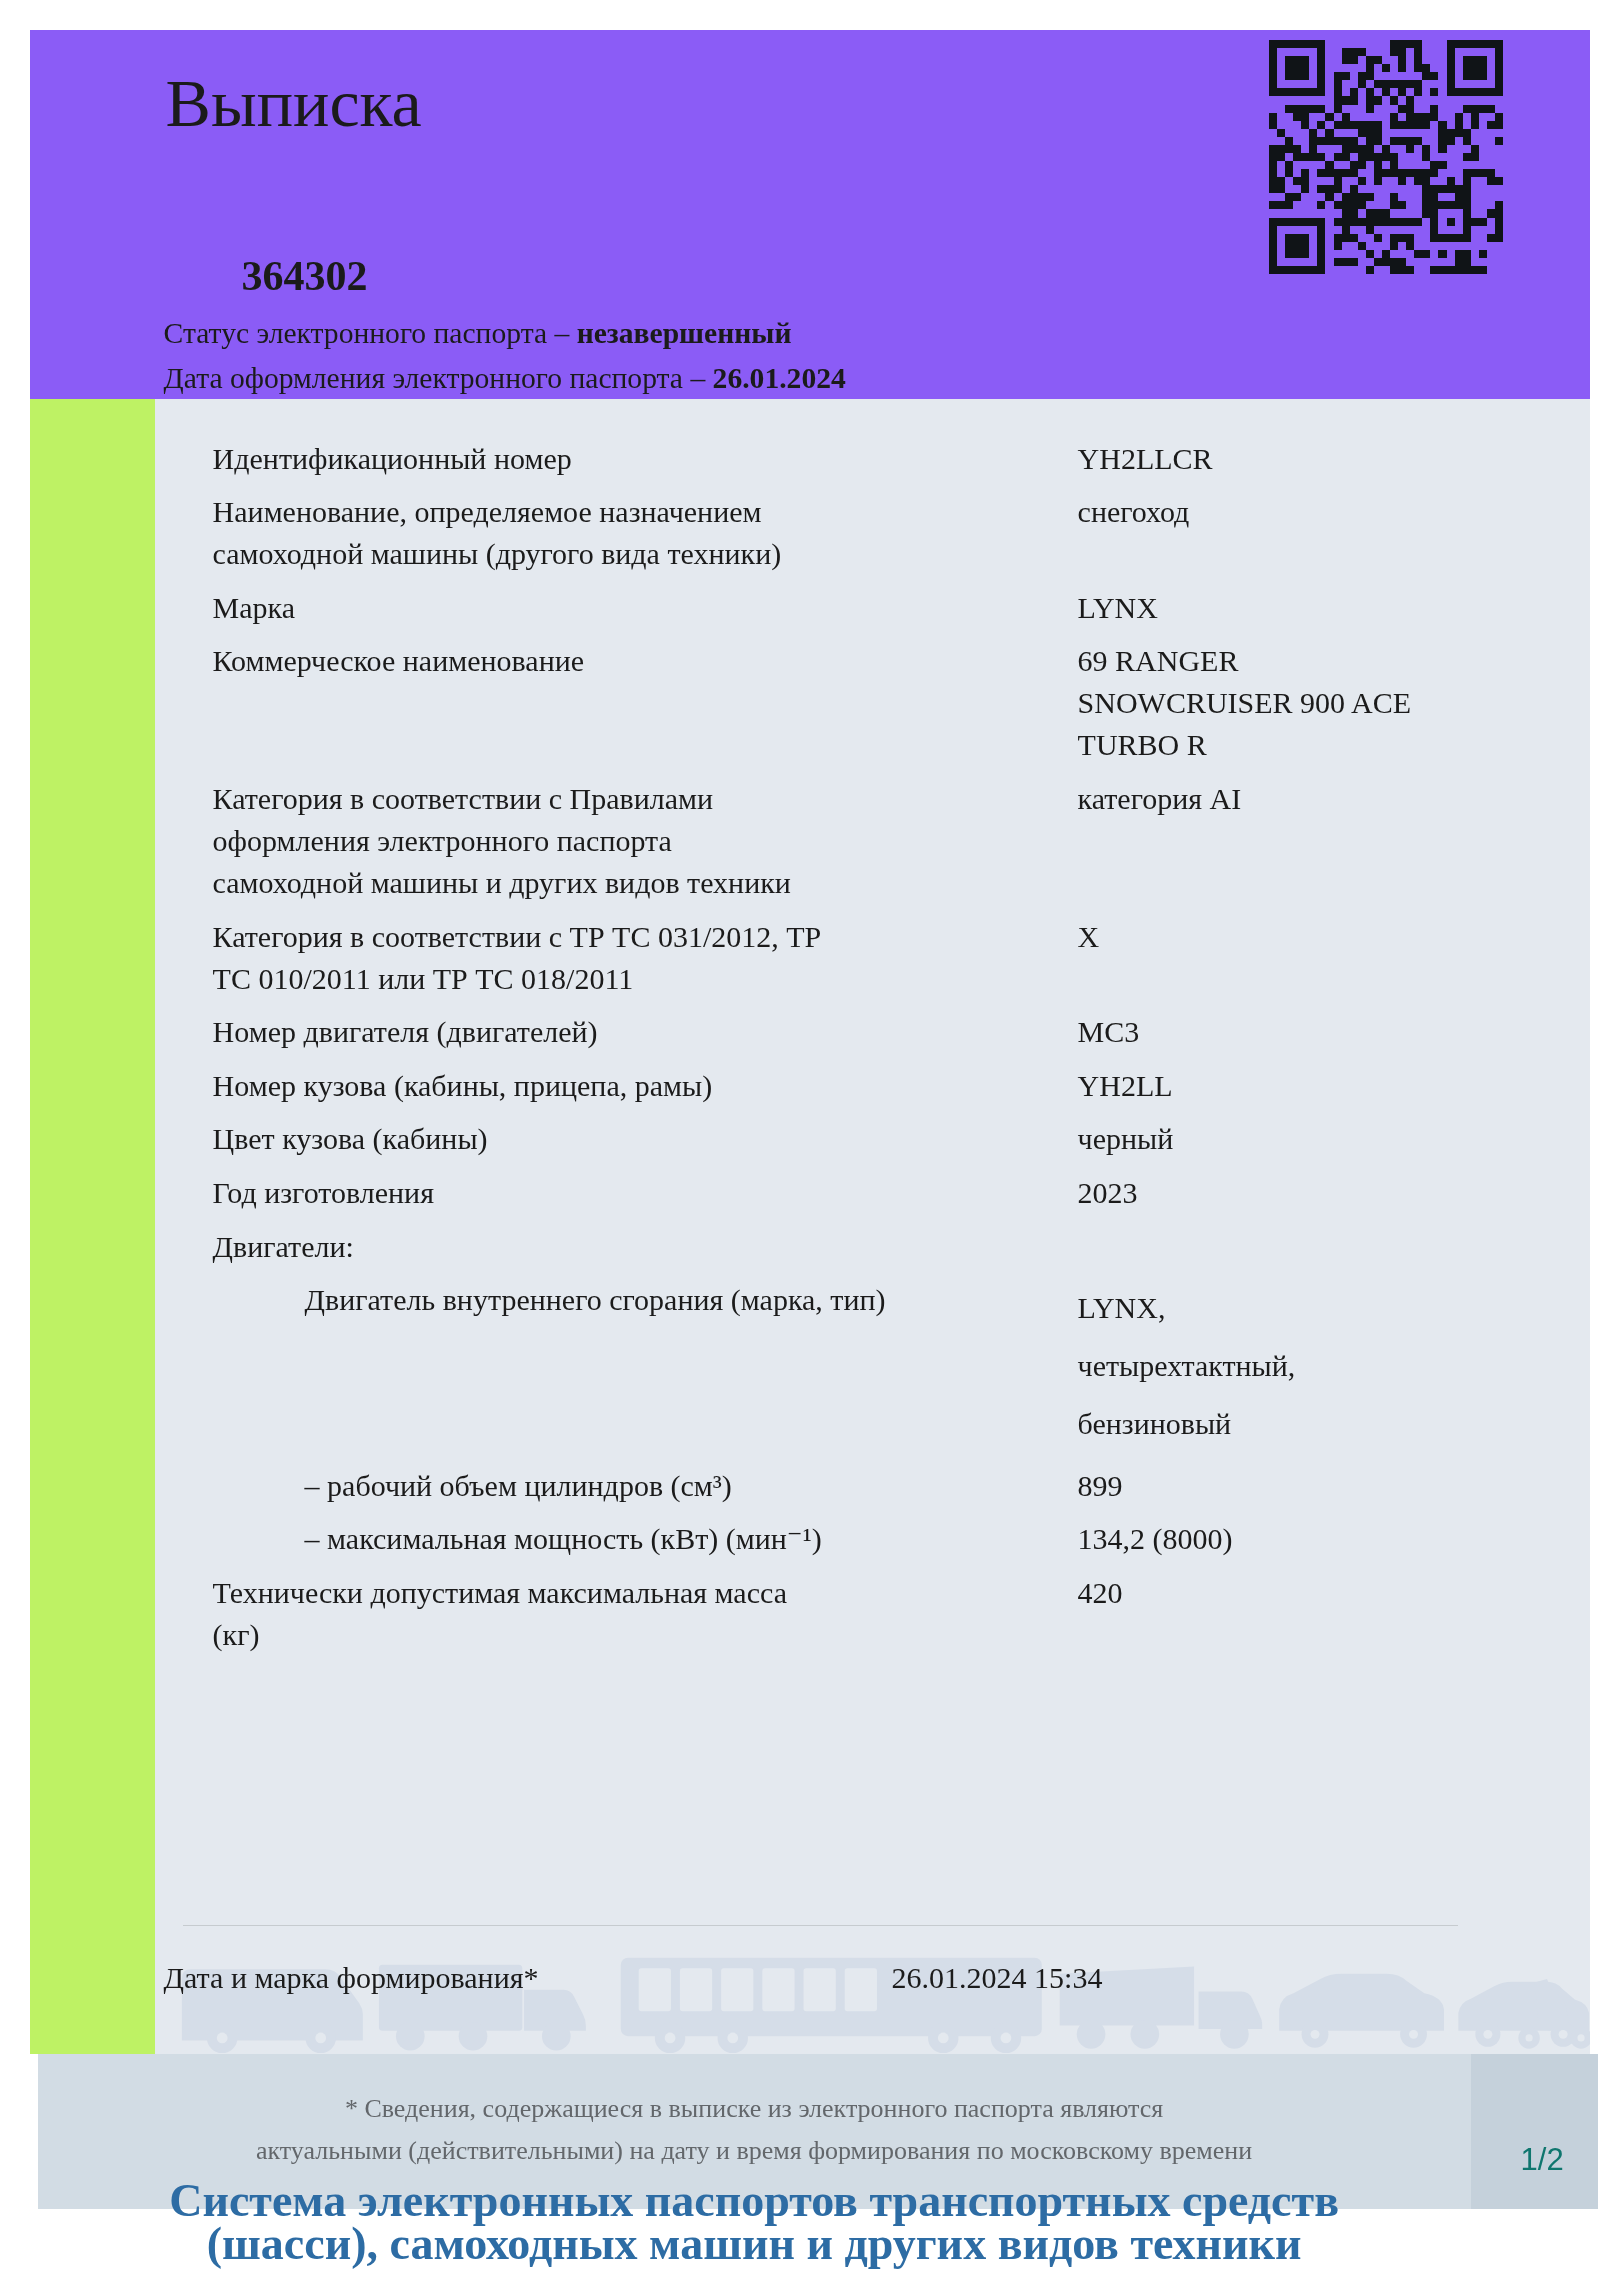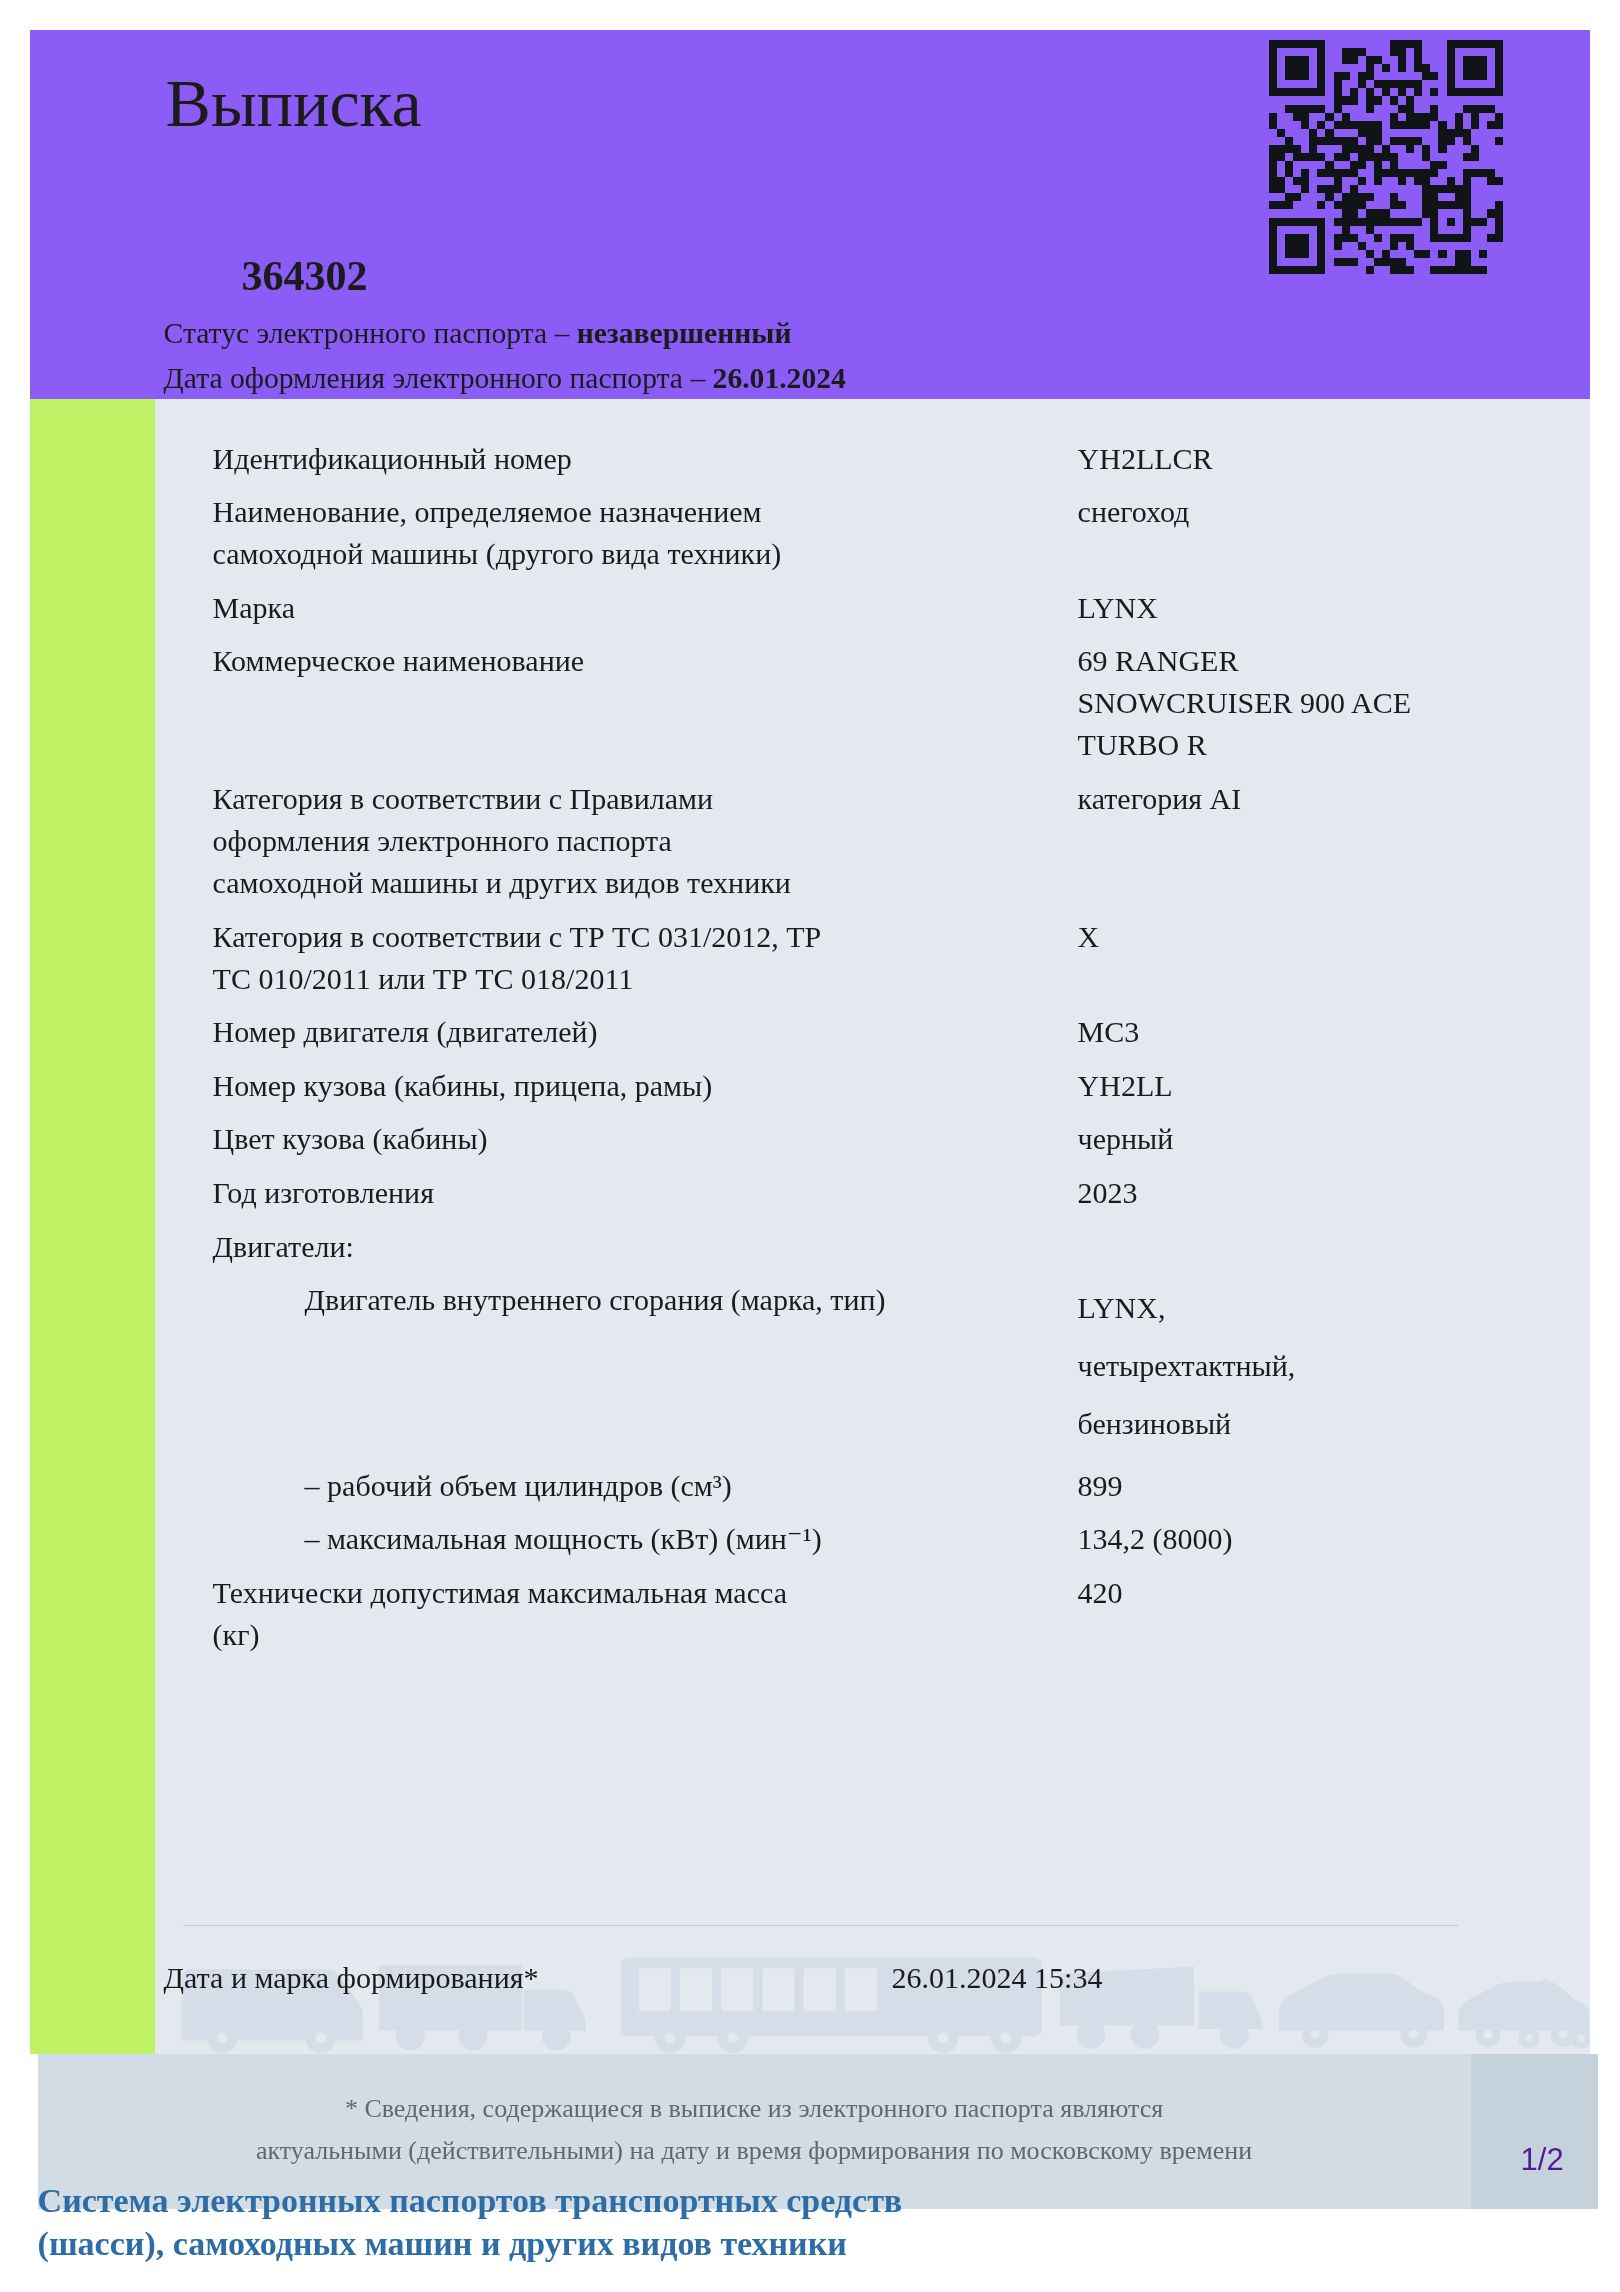--- a/index.html
+++ b/index.html
@@ -29,24 +29,24 @@
   .row .val{flex:1;}
   .row .val.spaced div{line-height:58px;}
   .rule{position:absolute;left:153px;top:1526px;width:1275px;height:1.8px;background:#c6cbcf;}
   .generated{position:absolute;left:134px;top:1558px;font-size:30px;line-height:42px;}
   .generated .gval{position:absolute;left:728px;top:0;white-space:nowrap;}
   .generated .glabel{white-space:nowrap;}
   
   .ftr{position:absolute;left:8px;top:2024px;width:100%;height:155px;background:#d2dce4;}
   .foot-note{position:absolute;left:0;top:34px;width:1433px;text-align:center;
     font-size:26px;line-height:42px;color:#63676b;}
-  .sys-title{position:absolute;left:0;top:125px;width:1433px;text-align:left;
-    font-size:34px;line-height:43px;font-weight:700;color:#2d6ca4;}
+  .sys-title{position:absolute;left:0;top:125px;width:1433px;text-align:center;
+    font-size:46px;line-height:43px;font-weight:700;color:#2d6ca4;}
   .page-strip{position:absolute;right:0;top:0;bottom:0;width:127px;background:#c5d1db;}
-  .page-num{position:absolute;left:50px;top:88px;font-size:31px;color:#4c1d95;
+  .page-num{position:absolute;left:50px;top:88px;font-size:31px;color:#0f766e;
     font-family:"Liberation Sans","DejaVu Sans",sans-serif;}
 </style>
 </head>
 <body>
 
 <div class="card">
 
   <header class="hdr">
     <h1 class="title">Выписка</h1>
     <div class="doc-number">364302</div>

